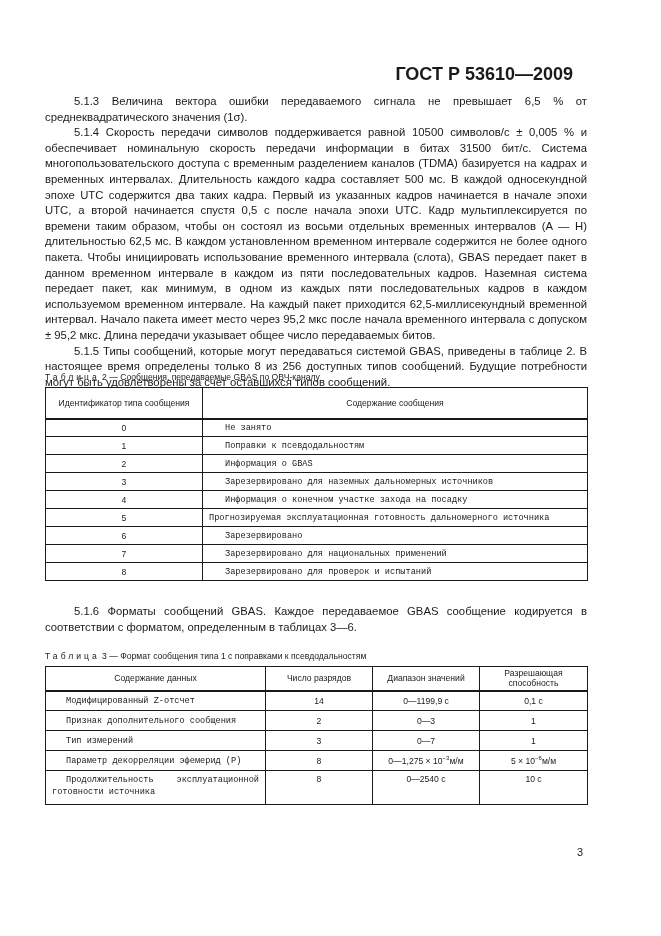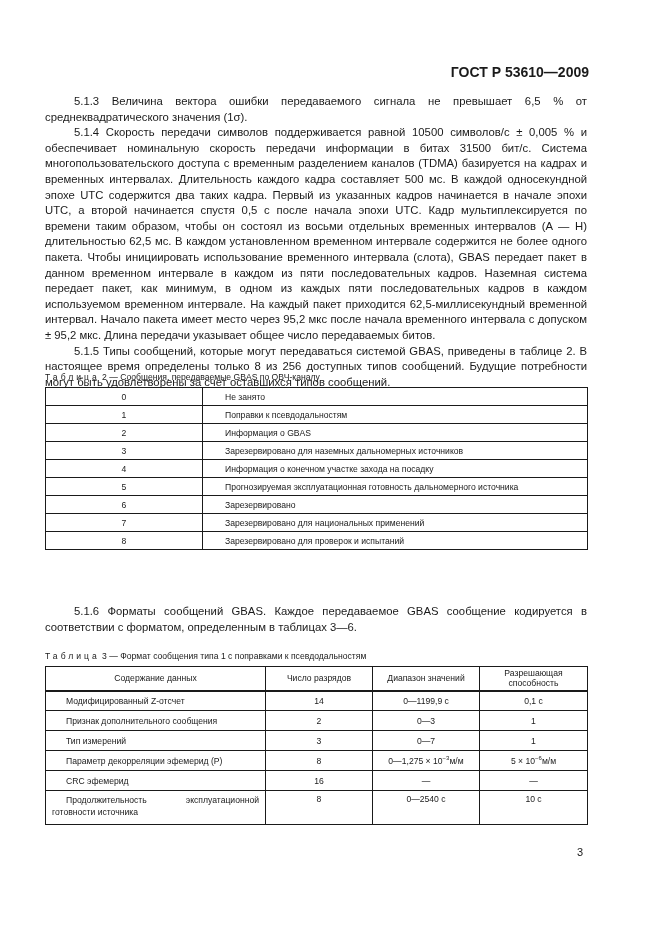--- a/index.html
+++ b/index.html
@@ -1,41 +1,41 @@
 <!DOCTYPE html>
 <html><head>
 <meta charset="utf-8">
 <style>
   html, body { margin: 0; padding: 0; background: #ffffff; }
   body {
     width: 661px; height: 936px; position: relative; overflow: hidden;
     font-family: "Liberation Sans", sans-serif; color: #1a1a1a;
   }
   .hdr {
-    position: absolute; top: 64px; right: 72px;
-    font-weight: bold; font-size: 14px;
+    position: absolute; top: 64px; right: 88px;
+    font-weight: bold; font-size: 18px;
   }
   .body-text {
     position: absolute; left: 45px; width: 542px;
     font-size: 11.3px; line-height: 15.6px; text-align: justify;
   }
   .body-text p { margin: 0; text-indent: 29px; }
   .tcap {
     position: absolute; left: 45px; font-size: 8.6px;
   }
   .tcap .sp { letter-spacing: 3px; }
   table {
     position: absolute; left: 45px; border-collapse: collapse;
     font-size: 8.6px; table-layout: fixed;
   }
   td, th { border: 1px solid #1a1a1a; padding: 0 6px; font-weight: normal; }
   th { text-align: center; }
   .thick-bottom th { border-bottom: 2.5px solid #1a1a1a; }
   .c { text-align: center; }
-  .l { text-align: left; }
+  .l { text-align: left; font-family: Liberation Mono, monospace; }
   .ind { text-indent: 14px; }
   sup { font-size: 6px; vertical-align: 4px; line-height: 0; }
   .pnum { position: absolute; left: 577px; top: 846px; font-size: 11px; }
 </style>
 </head>
 <body>
 
 <div class="hdr">ГОСТ Р 53610—2009</div>
 
 <div class="body-text" style="top:94px;">
@@ -48,20 +48,24 @@
   <span class="sp">Таблица</span>
   <span>2 — Сообщения, передаваемые GBAS по ОВЧ-каналу</span>
 </div>
 
 <table style="top:387px; width:542px;">
   <colgroup>
       <col style="width:157px">
       <col style="width:385px">
     </colgroup>
   <tbody>
+      <tr class="thick-bottom" style="height:31px;">
+    <th>Идентификатор типа сообщения</th>
+    <th>Содержание сообщения</th>
+  </tr>
   <tr style="height:18px;">
         <td class="c">0</td>
         <td class="l" style="padding-left:22px">Не занято</td>
       </tr>
   <tr style="height:18px;">
         <td class="c">1</td>
         <td class="l" style="padding-left:22px">Поправки к псевдодальностям</td>
       </tr>
   <tr style="height:18px;">
         <td class="c">2</td>
@@ -70,21 +74,21 @@
   <tr style="height:18px;">
         <td class="c">3</td>
         <td class="l" style="padding-left:22px">Зарезервировано для наземных дальномерных источников</td>
       </tr>
   <tr style="height:18px;">
         <td class="c">4</td>
         <td class="l" style="padding-left:22px">Информация о конечном участке захода на посадку</td>
       </tr>
   <tr style="height:18px;">
         <td class="c">5</td>
-        <td class="l" style="padding-left:22px">Прогнозируемая эксплуатационная готовность дальномерного источника</td>
+        <td class="l" style="padding-left:6px">Прогнозируемая эксплуатационная готовность дальномерного источника</td>
       </tr>
   <tr style="height:18px;">
         <td class="c">6</td>
         <td class="l" style="padding-left:22px">Зарезервировано</td>
       </tr>
   <tr style="height:18px;">
         <td class="c">7</td>
         <td class="l" style="padding-left:22px">Зарезервировано для национальных применений</td>
       </tr>
   <tr style="height:18px;">
@@ -134,26 +138,20 @@
         <td class="c">3</td>
         <td class="c">0—7</td>
         <td class="c">1</td>
       </tr>
   <tr style="height:20px;">
     <td class="l ind">Параметр декорреляции эфемерид (P)</td>
     <td class="c">8</td>
     <td class="c"><span>0—1,275 × 10</span><sup>−3</sup><span>м/м</span></td>
     <td class="c"><span>5 × 10</span><sup>−6</sup><span>м/м</span></td>
   </tr>
-  <tr style="height:20px;">
-        <td class="l ind">CRC эфемерид</td>
-        <td class="c">16</td>
-        <td class="c">—</td>
-        <td class="c">—</td>
-      </tr>
   <tr style="height:34px; vertical-align:top;">
         <td class="l ind" style="padding-top:3px; line-height:12px; text-align:justify;">Продолжительность эксплуатационной готовности источника</td>
         <td class="c" style="padding-top:3px;">8</td>
         <td class="c" style="padding-top:3px;">0—2540 с</td>
         <td class="c" style="padding-top:3px;">10 с</td>
       </tr>
 </tbody>
   </table>
 
 <div class="pnum">3</div>

